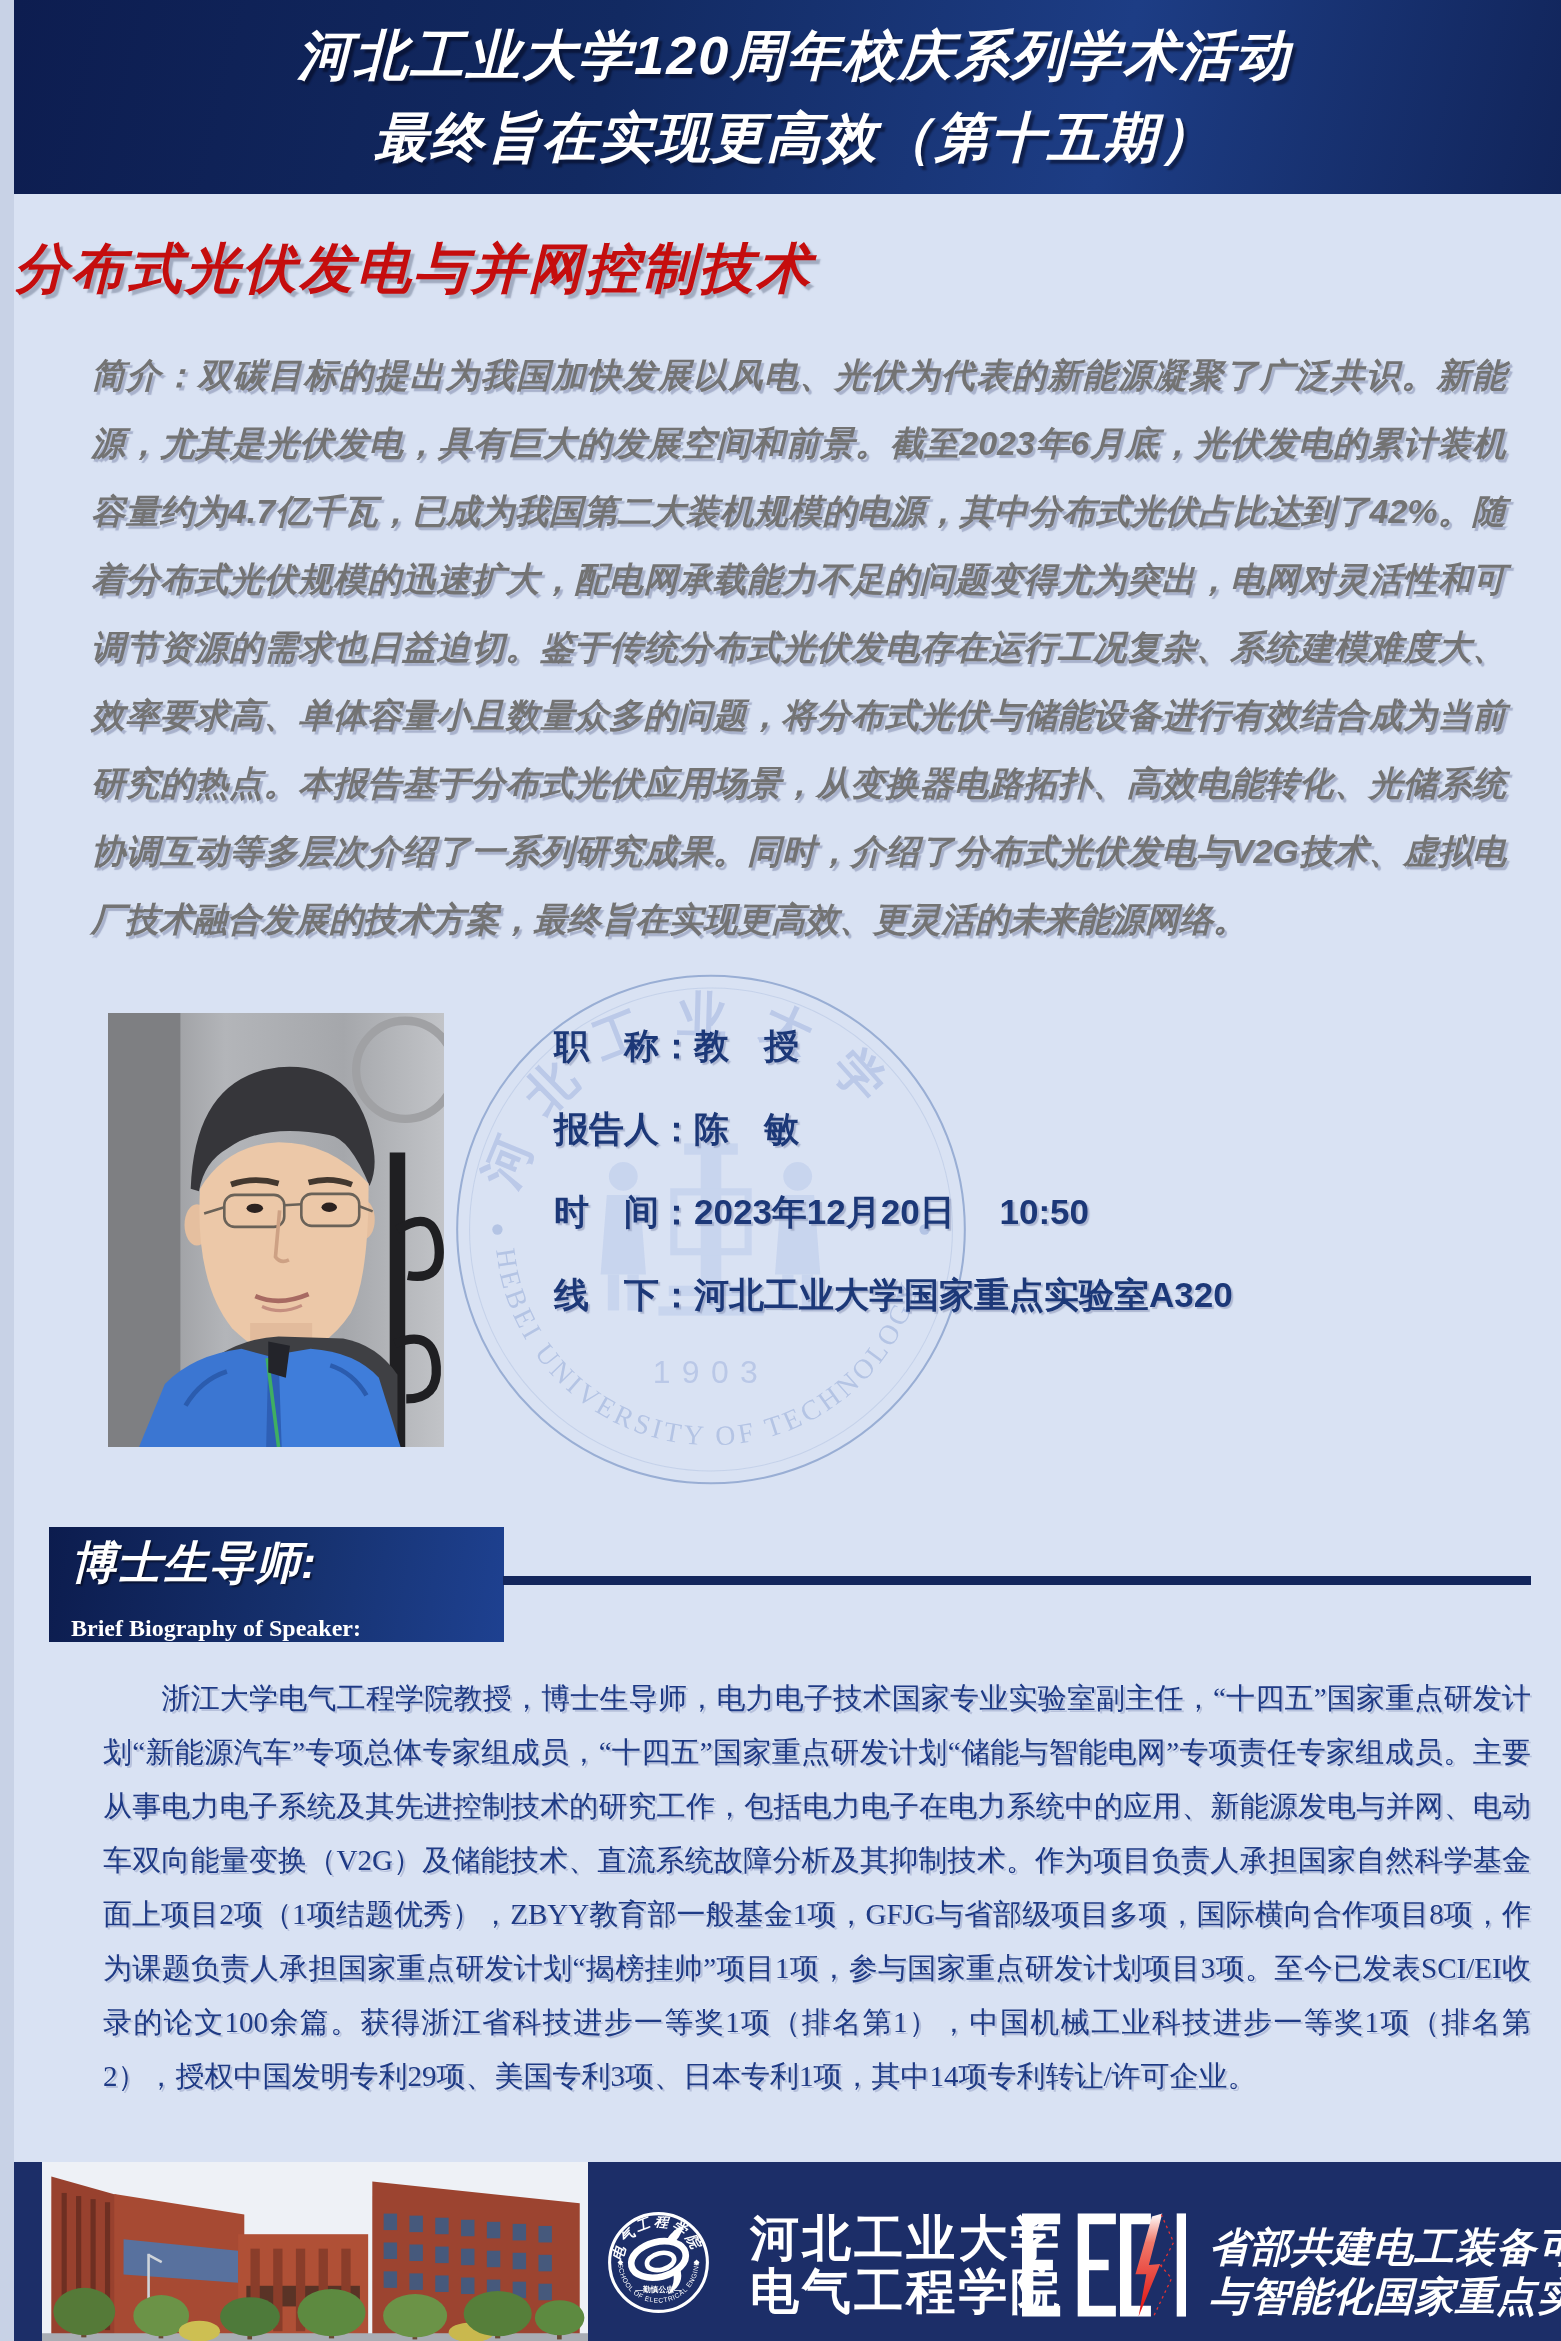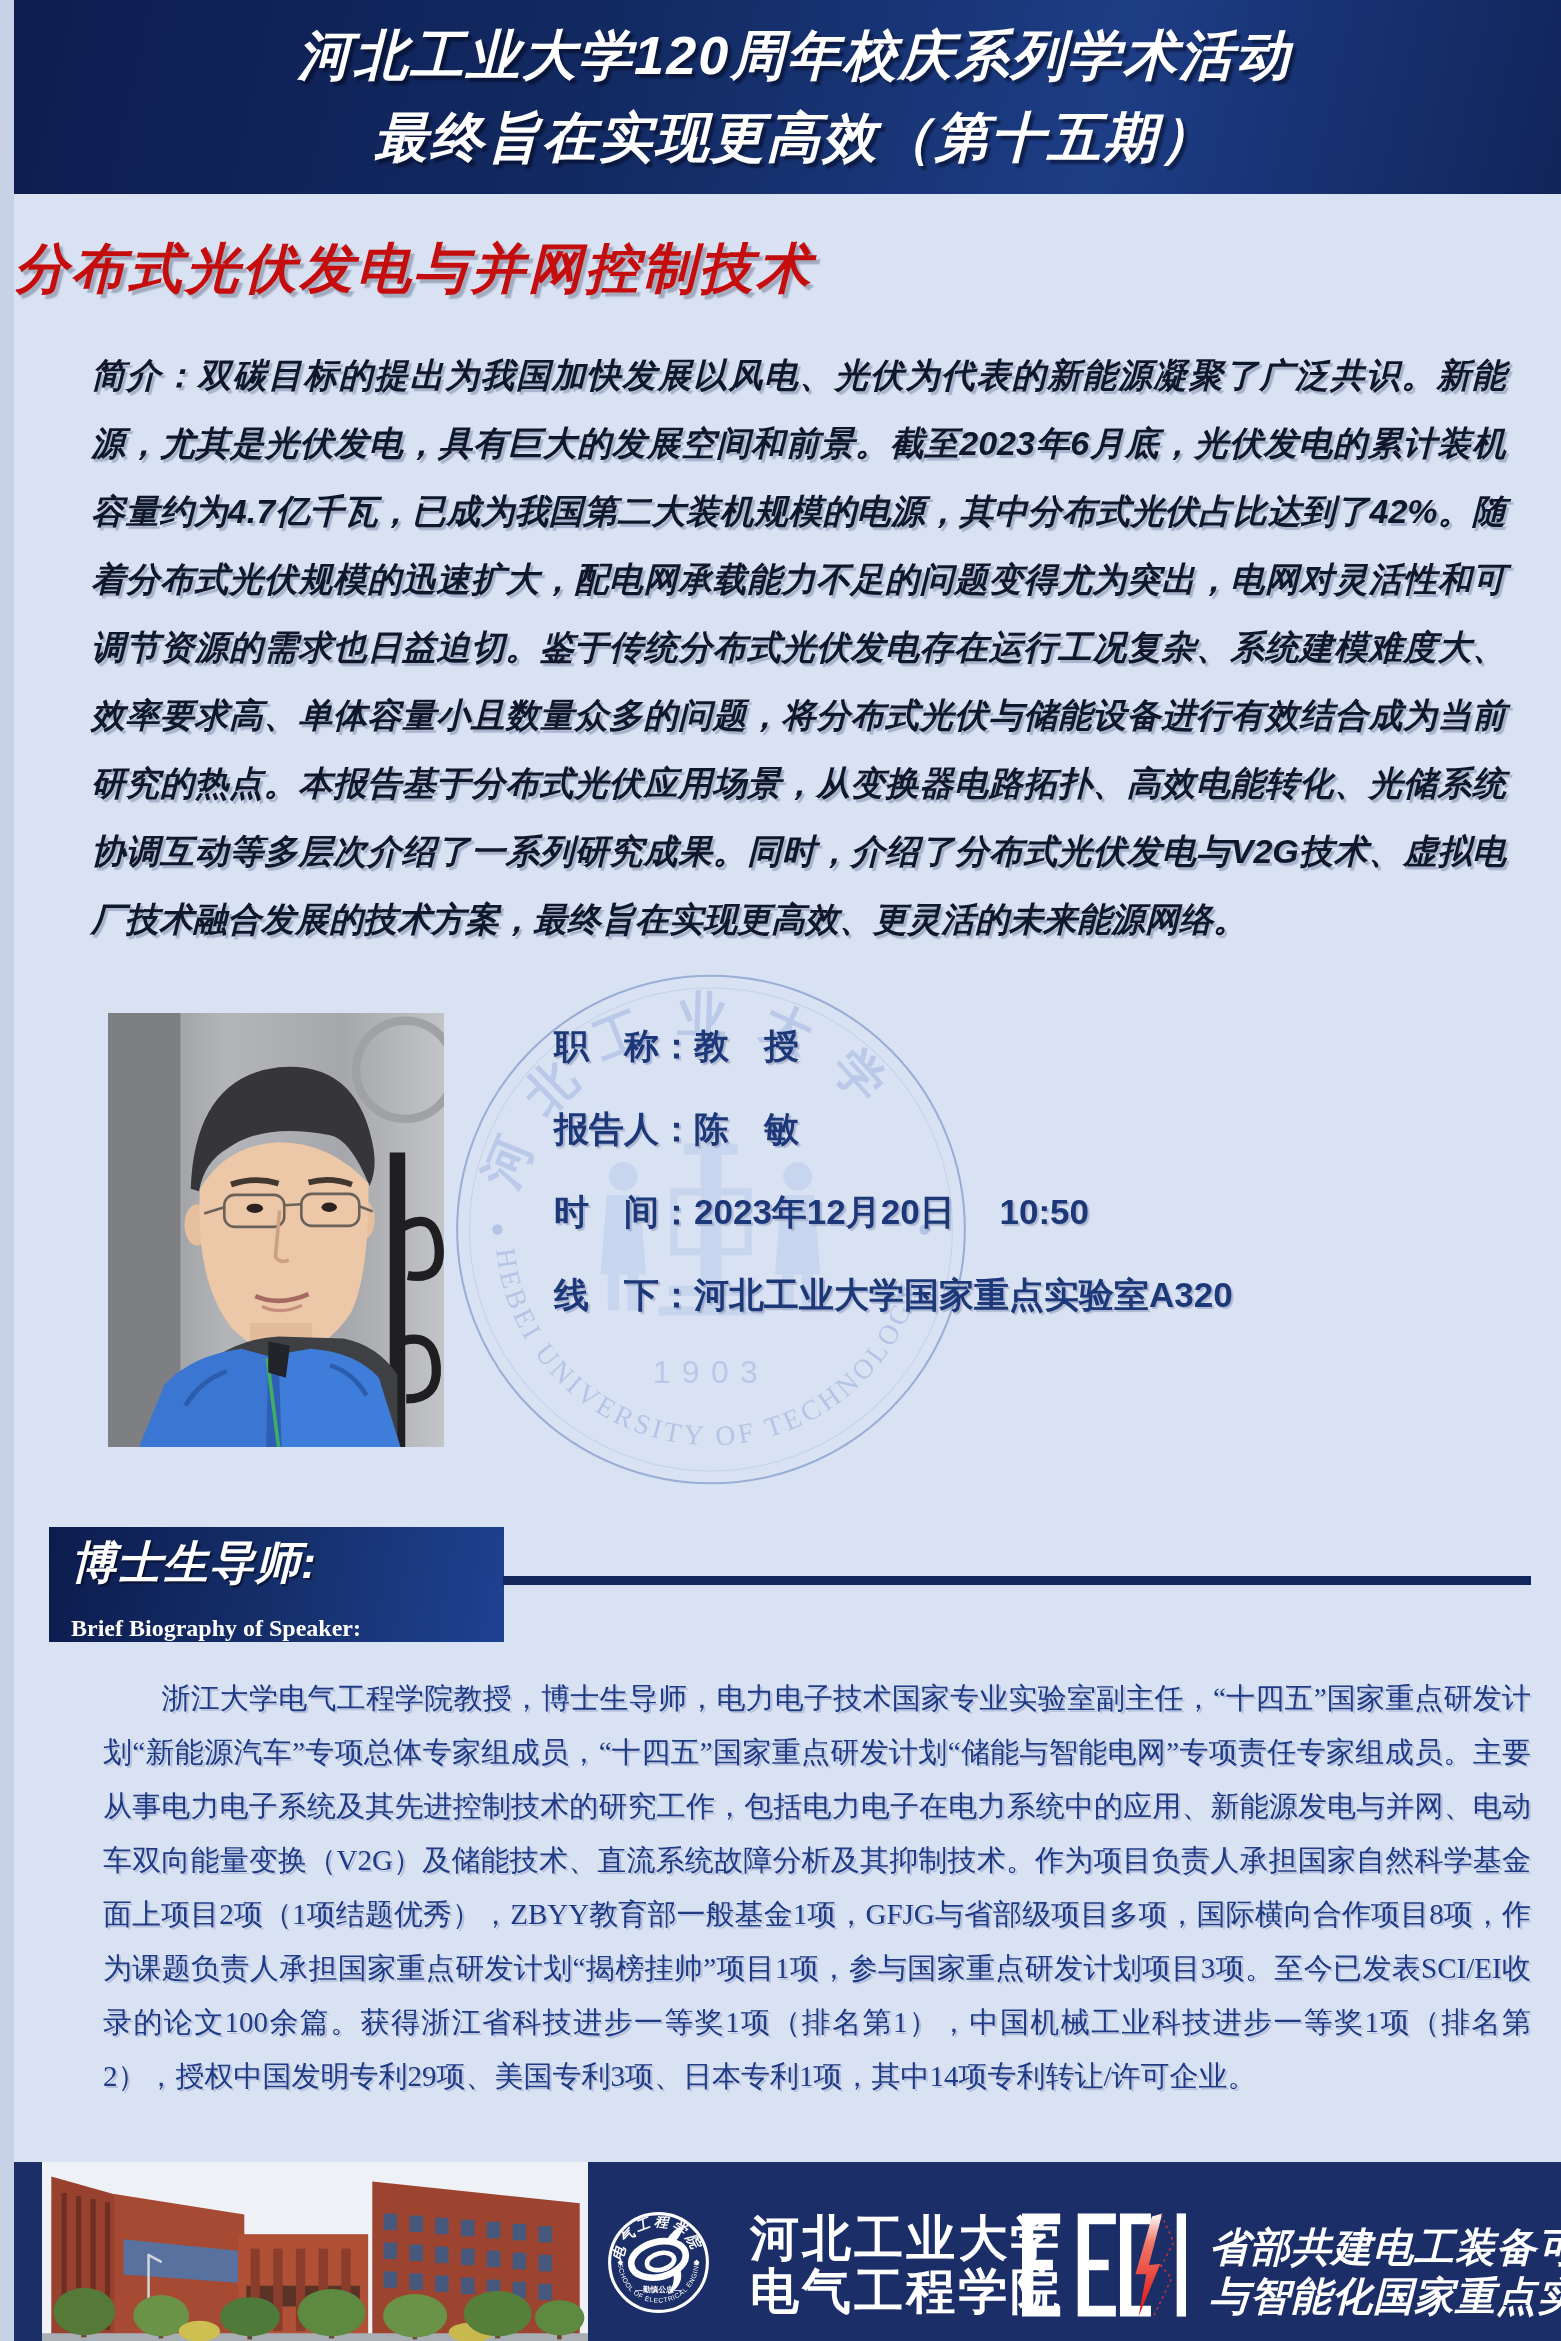--- a/index.html
+++ b/index.html
@@ -28,21 +28,21 @@
     position:absolute; left:0; top:233px; width:100%; 
     color:#c50d0d; font-size:54px; font-weight:bold; font-style:italic;
     letter-spacing:3.1px; white-space:nowrap;
     text-shadow:3.6px 3.6px 1.5px rgba(115,125,150,0.55);
   }
 
   
   .abstract {
     position:absolute; left:77px; top:341px; width:1415px;
     font-size:34px; line-height:68px; font-weight:bold; font-style:italic;
-    color:#0f172a; text-align:justify;
+    color:#737373; text-align:justify;
     text-shadow:2.6px 2.6px 1px rgba(120,130,165,0.5);
   }
 
   
   .photo { position:absolute; left:94px; top:1013px; width:336px; height:434px; }
   .photo svg { display:block; width:100%; height:100%; }
 
   
   .watermark { position:absolute; left:439px; top:970px; width:516px; height:519px; pointer-events:none; }
   .watermark svg { display:block; width:100%; height:100%; }

